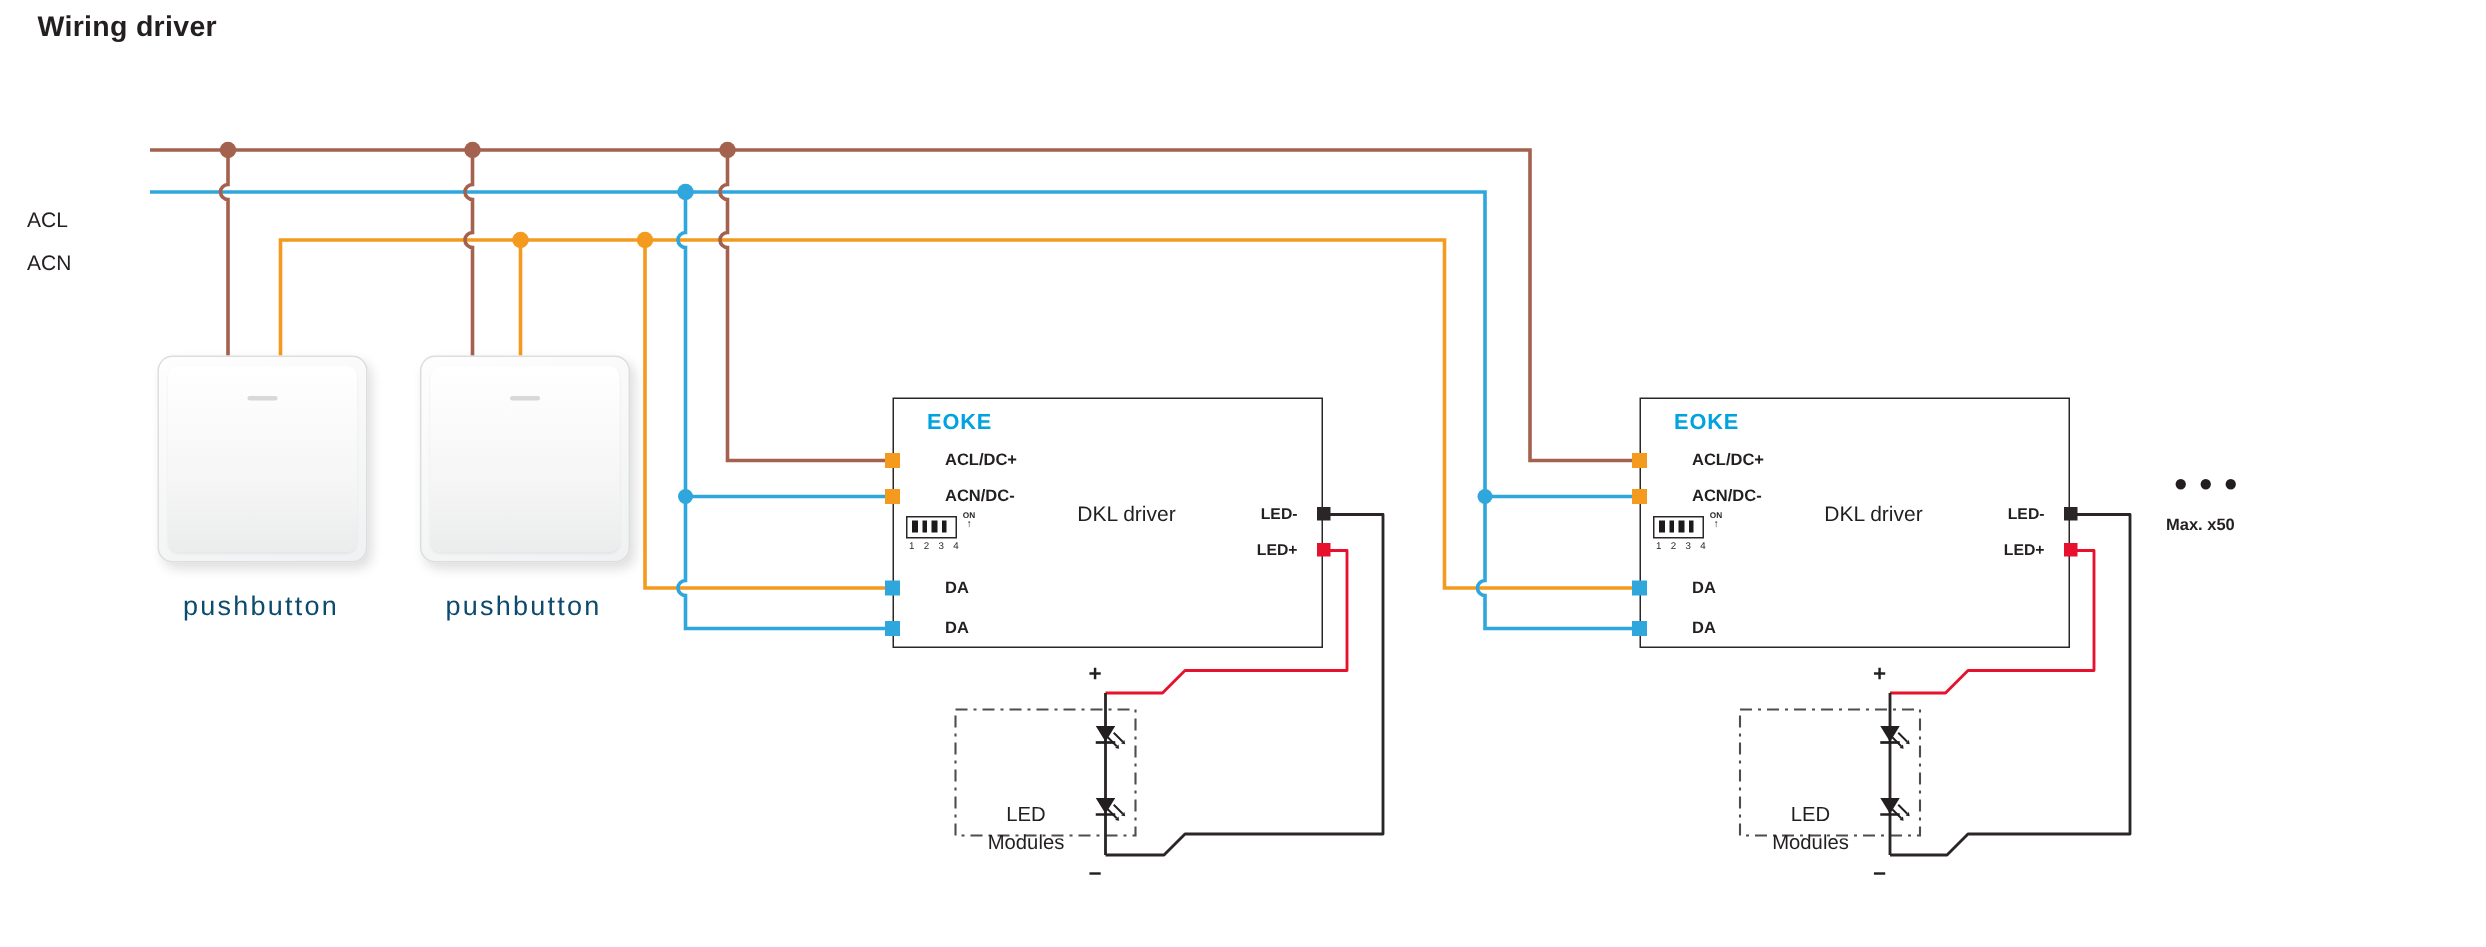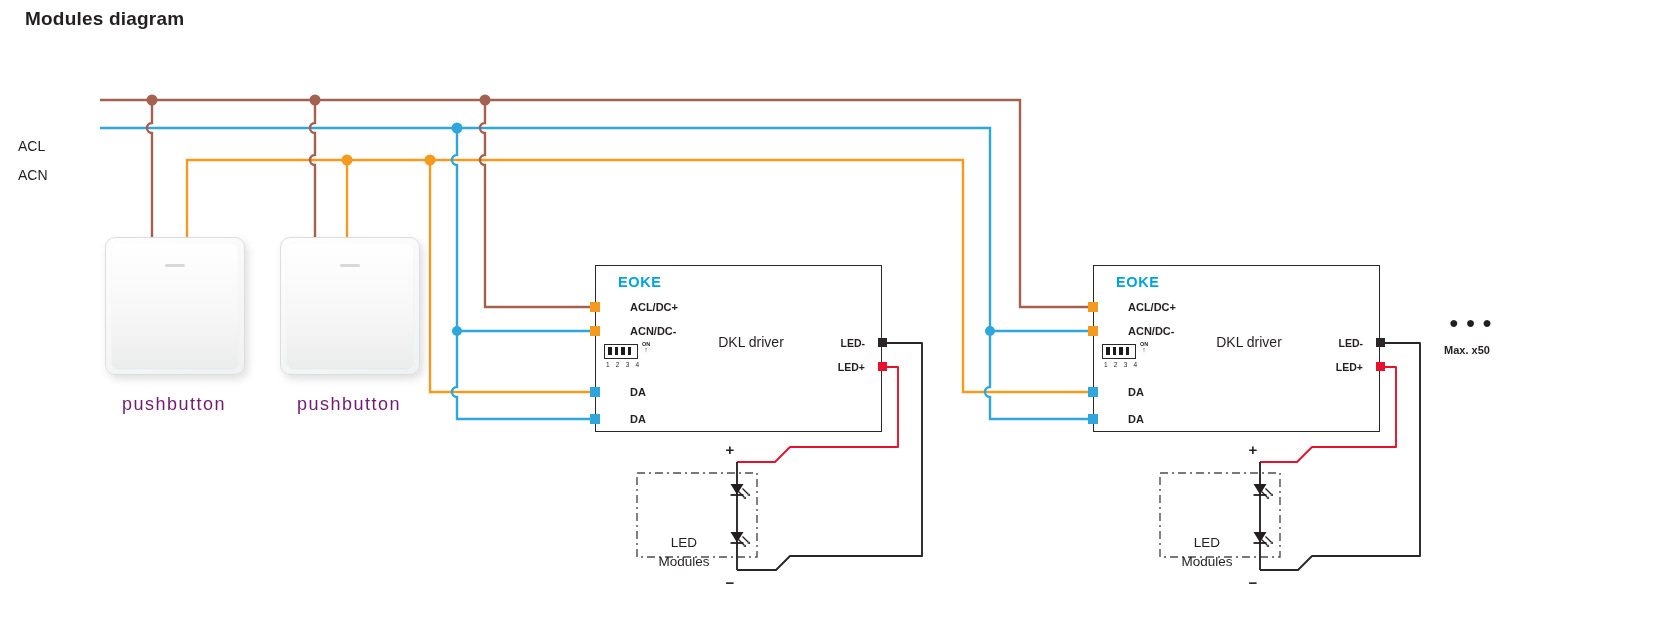--- a/index.html
+++ b/index.html
@@ -11,21 +11,21 @@
   .bus-label{font-size:14px;margin-top:48px;}
   
   .pushbutton{width:138px;height:136px;border-radius:10px;border:1px solid #dcdddd;
               background:linear-gradient(160deg,#fefefe,#f0f1f2);
               box-shadow:3px 4px 8px rgba(0,0,0,.13);}
   .rocker{position:absolute;inset:6px;border-radius:7px;
           background:linear-gradient(180deg,#ffffff,#f6f6f7 60%,#ebecec);
           box-shadow:0 1px 2px rgba(0,0,0,.06);}
   .slit{position:absolute;top:20px;left:50%;transform:translateX(-50%);
         width:20px;height:3px;border-radius:2px;background:#d7d8d9;}
-  .pb-label{font-size:18px;letter-spacing:1.5px;text-align:center;color:#701a75;}
+  .pb-label{font-size:18px;letter-spacing:1.5px;text-align:center;color:#0c4a6e;}
   
   .driver{width:285px;height:165px;border:1.6px solid #2b2727;background:#fff;box-sizing:content-box;}
   .brand{position:absolute;left:22px;top:8px;font-size:14.5px;font-weight:bold;letter-spacing:.6px;}
   .term-sq{position:absolute;left:-6px;width:10px;height:10px;}
   .term-label{position:absolute;left:14px;font-size:11px;font-weight:bold;white-space:nowrap;margin-left:20px;}
   .drv-name{position:absolute;left:90px;top:68px;width:130px;text-align:center;font-size:14px;}
   .led-label{position:absolute;right:16px;width:46px;text-align:right;font-size:10.5px;font-weight:bold;}
   .led-sq{position:absolute;right:-6px;width:9px;height:9px;}
   
   .dip{position:absolute;left:8px;top:78px;width:54px;}
@@ -89,21 +89,21 @@
     <use href="#led-sym" x="737" y="538"></use>
 
     <rect x="1160" y="473" width="120" height="84" fill="none" stroke="#4d4d4d" stroke-width="1.4" stroke-dasharray="8 4 2 4"></rect>
     <path fill="none" stroke="#e8112d" stroke-width="1.9" stroke-linejoin="round" d="M 1378 367 H 1396 V 447 H 1312 L 1297 462 H 1260"></path>
     <path fill="none" stroke="#2a2627" stroke-width="1.9" stroke-linejoin="round" d="M 1378 343 H 1420 V 556 H 1312 L 1298 570 H 1260"></path>
     <path fill="none" stroke="#2a2627" stroke-width="1.9" d="M 1260 462 V 570"></path>
     <use href="#led-sym" x="1260" y="490"></use>
     <use href="#led-sym" x="1260" y="538"></use>
   </svg>
 
-  <div class="abs title">Modules diagram</div>
+  <div class="abs title">Wiring driver</div>
   <div class="abs bus-label" style="left:18px;top:90px">ACL</div>
   <div class="abs bus-label" style="left:18px;top:119px">ACN</div>
 
   <div class="abs pushbutton" style="left:105px;top:237px">
     <div class="rocker">
       <div class="slit"></div>
     </div>
   </div>
   <div class="abs pb-label" style="left:100px;top:394px;width:148px">pushbutton</div>
 

